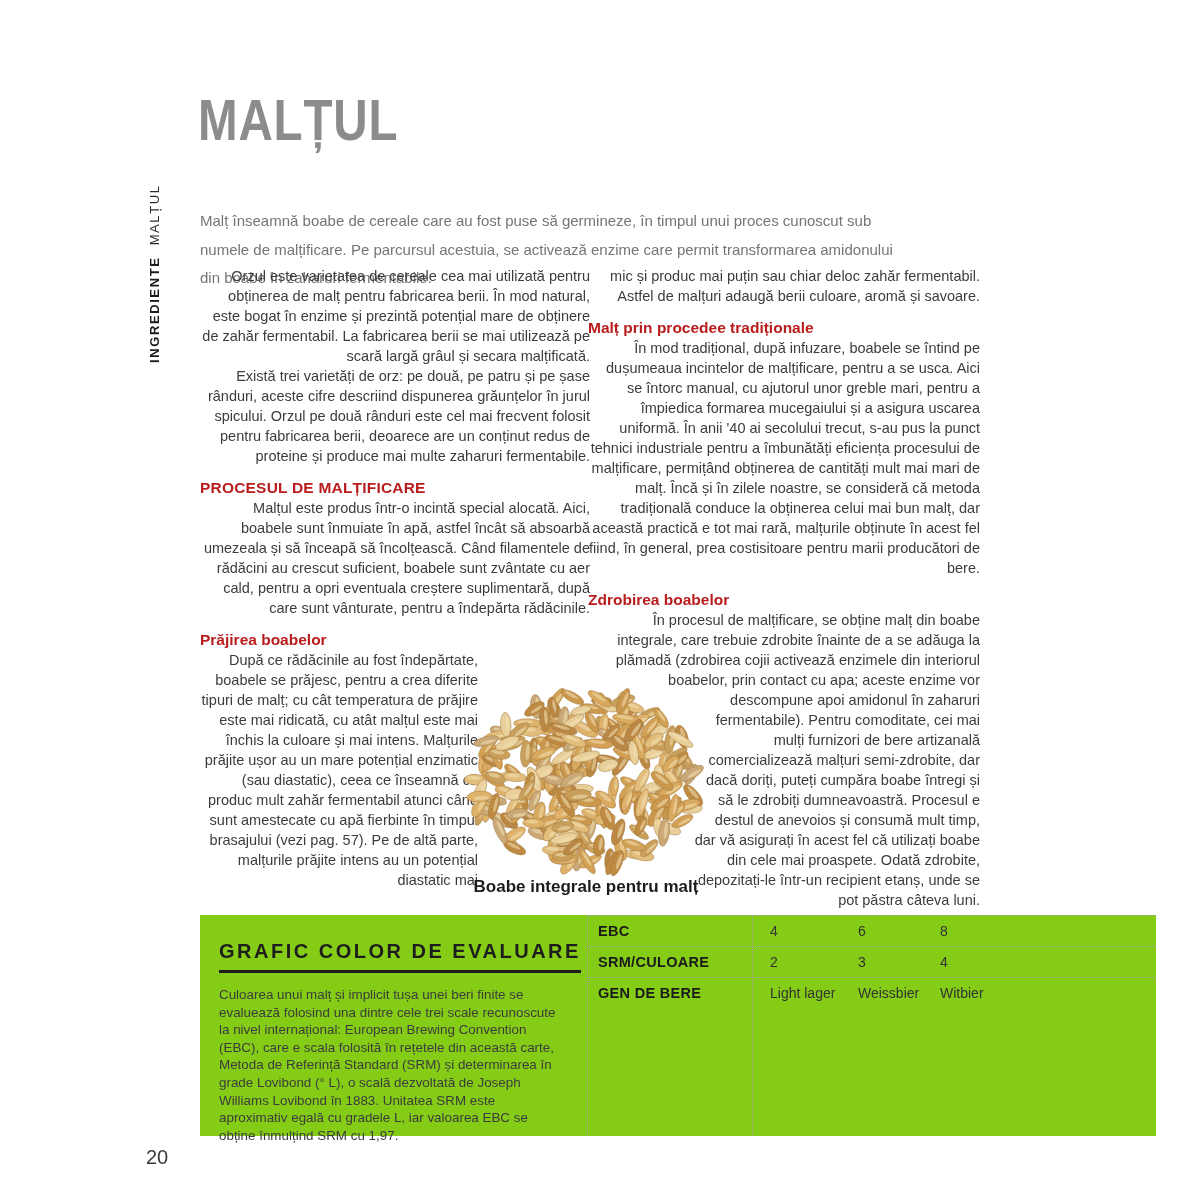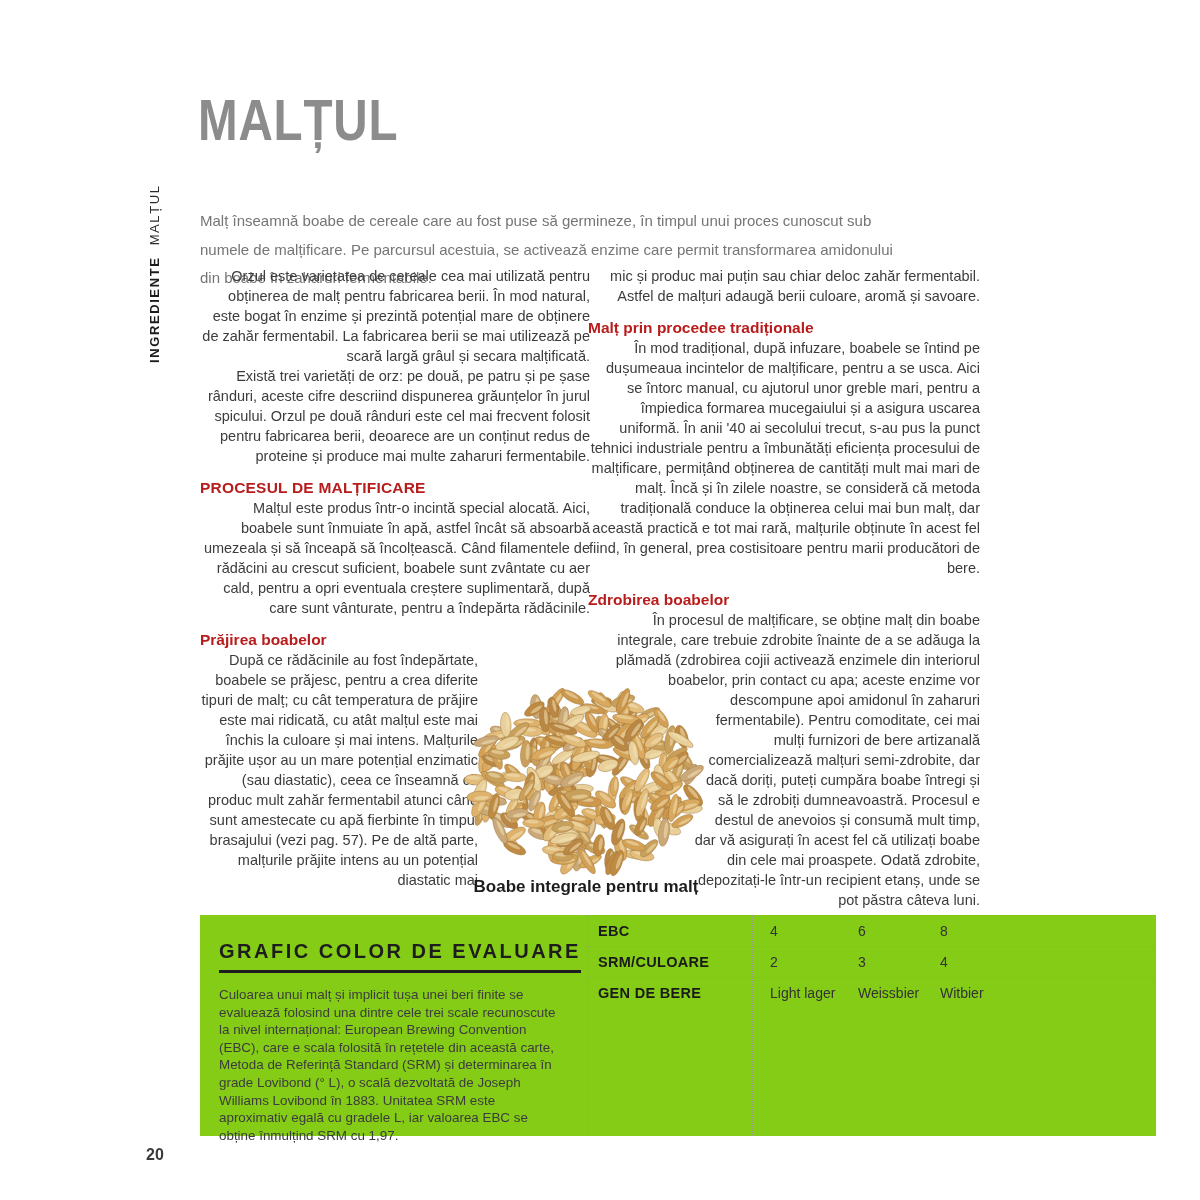--- a/index.html
+++ b/index.html
@@ -67,21 +67,21 @@
   .row-sm{height:31px;border-top:1px dotted #9b9b9b;}
   .row-gen{height:37px;border-top:1px dotted #9b9b9b;}
   .row-label{
     position:absolute;left:10px;font-weight:bold;font-size:14.5px;color:#1a1a1a;letter-spacing:0.3px;
   }
   .row-color .row-label{top:13px;}
   .row-sm .row-label,.row-gen .row-label{top:0;line-height:31px;}
   .swatch{position:absolute;left:175px;right:6px;top:0;height:122px;}
   .val{position:absolute;top:0;line-height:31px;font-size:14px;color:#333;}
   .v0{left:182px;} .v1{left:270px;} .v2{left:352px;}
-  .page-num{position:absolute;left:146px;top:1146px;font-size:16px;color:#3a3a3a;font-weight:bold;}
+  .page-num{position:absolute;left:146px;top:1146px;font-size:20px;color:#3a3a3a;}
 </style>
 </head>
 <body>
 
 <div class="page">
 
   <div class="spine">
     <span class="sec">INGREDIENTE</span>
     <span class="chap">MALȚUL</span>
   </div>

